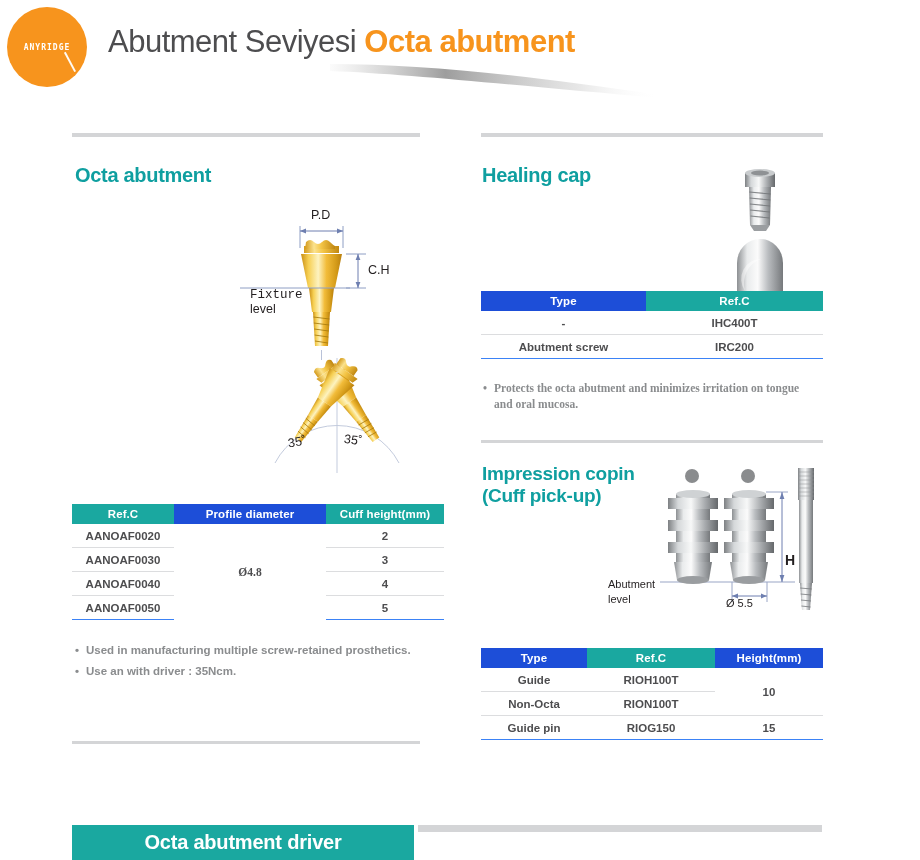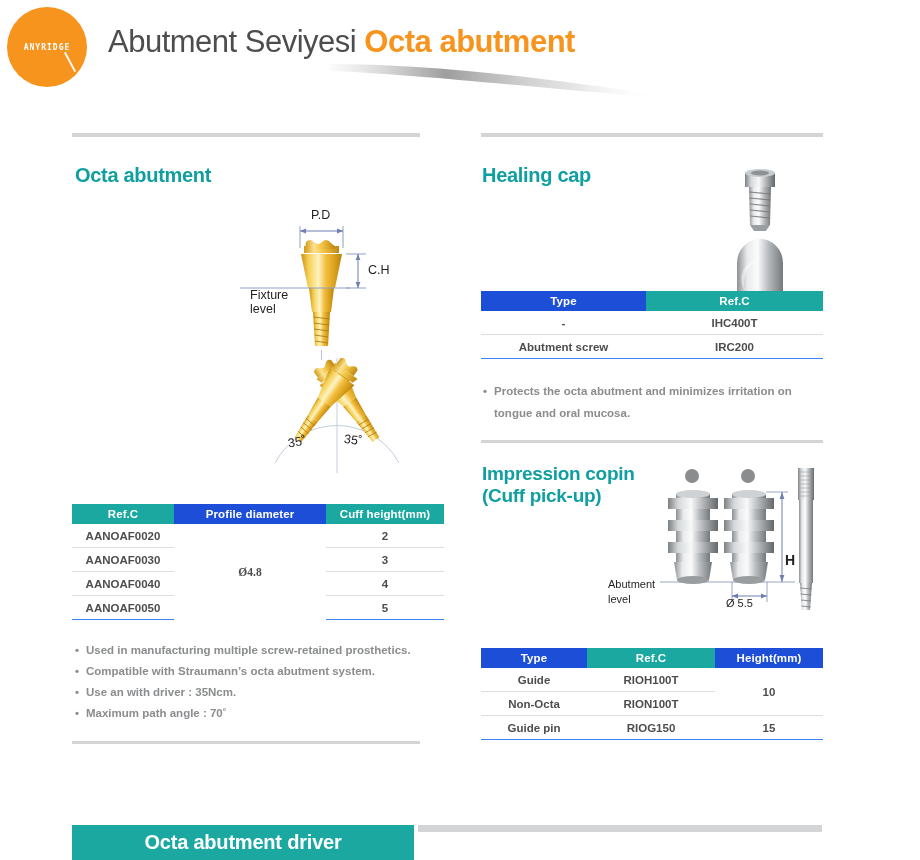--- a/index.html
+++ b/index.html
@@ -69,21 +69,21 @@
   ul.notes{list-style:none;margin:0;padding:0;}
   ul.notes li{
     font-size:11.5px;font-weight:bold;color:#8a8c8e;line-height:21px;
     padding-left:11px;position:relative;white-space:nowrap;
   }
   ul.notes li:before{
     content:"\2022";position:absolute;left:0;top:0;color:#8a8c8e;
   }
   #notes-octa{left:75px;top:640px;}
   #notes-healing{left:483px;top:380px;}
-  #notes-healing li{white-space:normal;width:325px;line-height:22px;}
+  #notes-healing li{white-space:normal;width:325px;line-height:16px;font-family:Liberation Serif, serif;}
 
   
   #driver-bar{
     left:72px;top:825px;width:342px;height:35px;background:#1aa8a0;
     display:flex;align-items:center;justify-content:center;
   }
   #driver-bar .lbl{color:#fff;font-size:20px;font-weight:bold;letter-spacing:-.2px;}
   #driver-rule{left:418px;top:825px;width:404px;height:7px;background:#d4d5d7;}
 
   
@@ -171,21 +171,21 @@
     <polygon points="118,54 115.6,60 120.4,60" fill="#6e7fb0"></polygon>
     <polygon points="118,88 115.6,82 120.4,82" fill="#6e7fb0"></polygon>
 
     <line x1="0" y1="88" x2="110" y2="88" stroke="#8e9ec4" stroke-width="1"></line>
 
     <line x1="81.5" y1="150" x2="81.5" y2="160" stroke="#b9c2d8" stroke-width="1"></line>
   </svg>
 </div>
 <div class="abs dlabel" style="left:311px;top:208px;">P.D</div>
 <div class="abs dlabel" style="left:368px;top:263px;">C.H</div>
-<div class="abs dlabel" style="left:250px;top:288px;">Fixture</div>
+<div class="abs dlabel" style="left:250px;top:288px;font-family:Liberation Mono, monospace;">Fixture</div>
 <div class="abs dlabel" style="left:250px;top:302px;">level</div>
 
 <div class="abs" style="left:245px;top:358px;width:185px;height:115px;">
   <svg width="185" height="115" viewBox="0 0 185 115">
     <line x1="92" y1="0" x2="92" y2="115" stroke="#c3cbdd" stroke-width="1"></line>
     <path d="M30,105 A70,70 0 0,1 154,105" fill="none" stroke="#c3cbdd" stroke-width="1"></path>
     <g transform="rotate(-35 92 26)">
       <path d="M78,10 L106,10 L104,16 L80,16 Z" fill="url(#gold2)"></path>
       <path d="M80,3 q4,-4 7,0 q4,4 7,0 q4,-4 7,0 l0,7 l-21,0 Z" fill="url(#gold2)"></path>
       <path d="M77,17 L107,17 L100,48 L84,48 Z" fill="url(#gold)"></path>
@@ -240,23 +240,21 @@
     </tr>
     <tr class="last">
       <td>AANOAF0050</td>
       <td>5</td>
     </tr>
   </tbody>
 </table>
 
 <ul class="abs notes" id="notes-octa">
   <li>Used in manufacturing multiple screw-retained prosthetics.</li>
-  <li>Compatible with Straumann’s octa abutment system.</li>
   <li>Use an with driver : 35Ncm.</li>
-  <li>Maximum path angle : 70˚</li>
 </ul>
 
 <div class="abs sec-head" id="head-healing">Healing cap</div>
 
 <div class="abs" style="left:715px;top:165px;width:100px;height:130px;">
   <svg width="100" height="130" viewBox="0 0 100 130">
     <defs>
       <linearGradient id="steel" x1="0" y1="0" x2="1" y2="0">
         <stop offset="0%" stop-color="#8d9093"></stop>
         <stop offset="22%" stop-color="#e9ebec"></stop>

